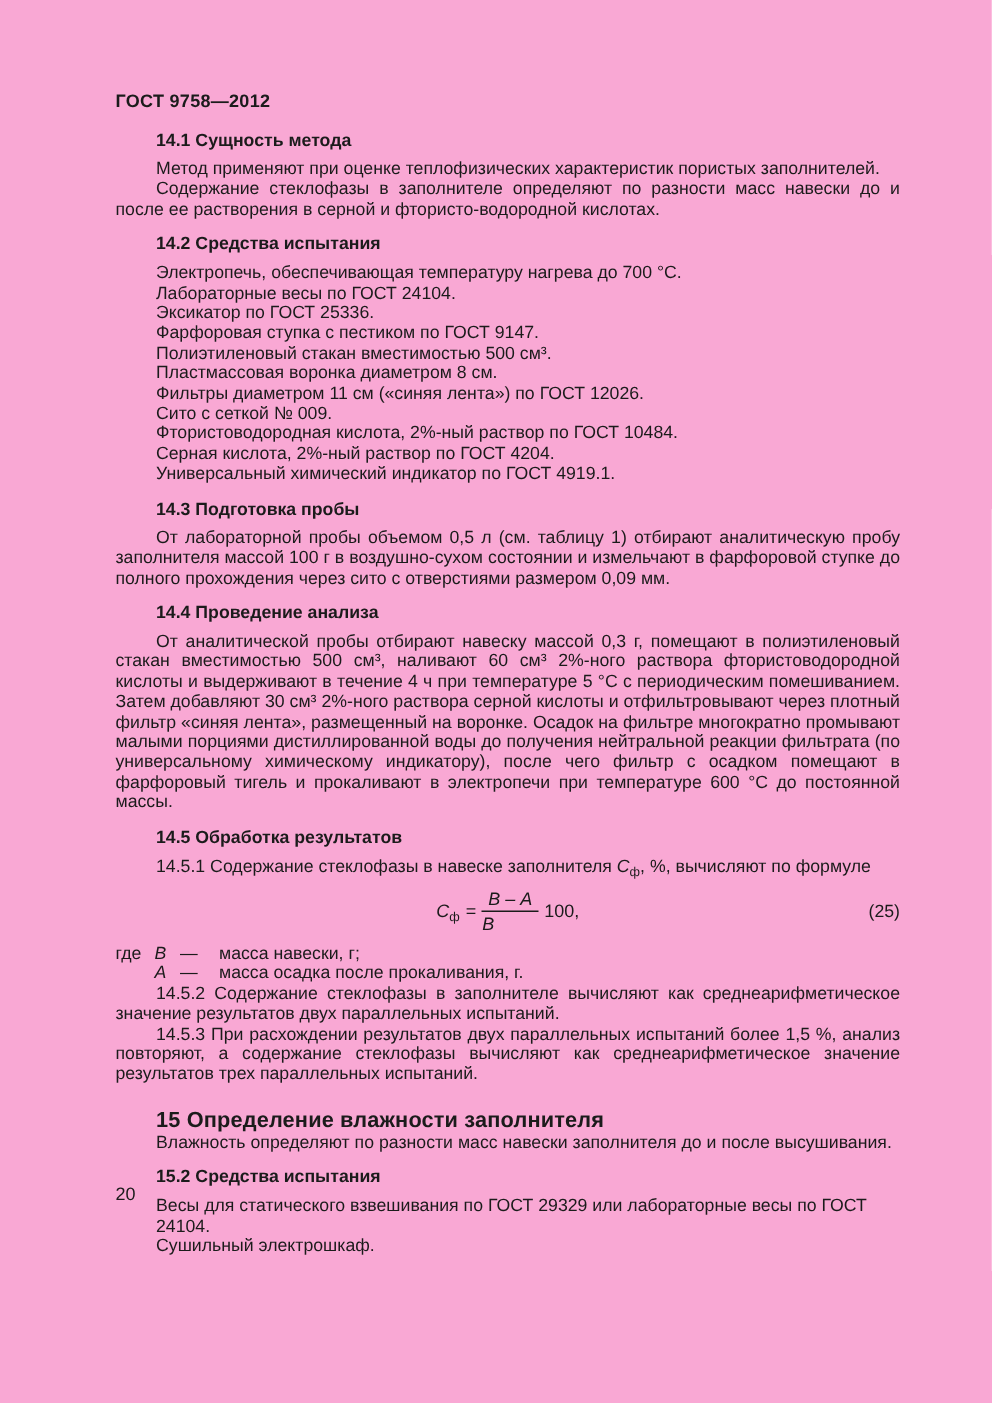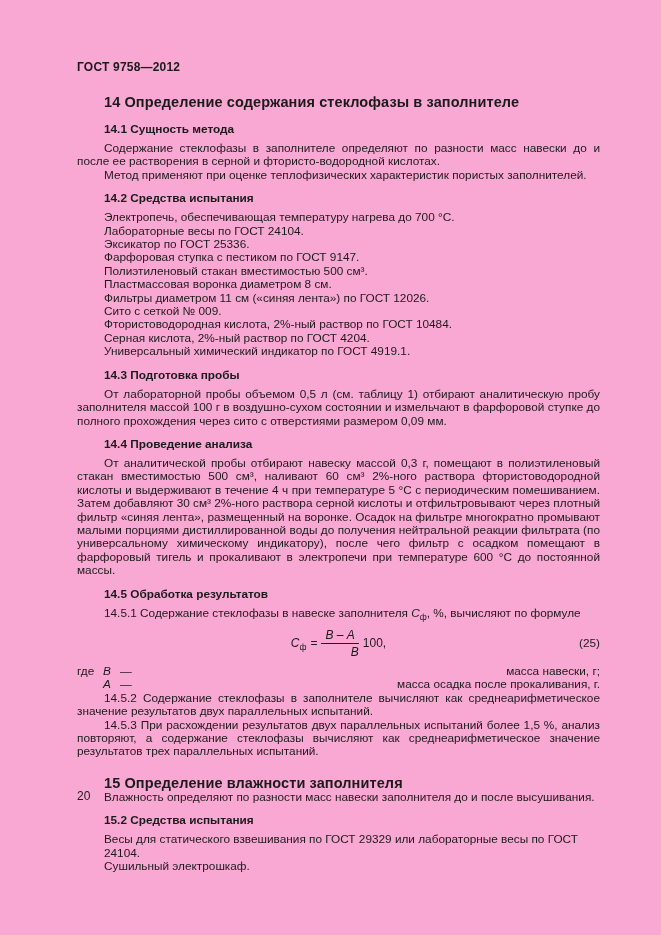--- a/index.html
+++ b/index.html
@@ -62,59 +62,58 @@
   .var { font-style: italic; }
   sub.subvar {
     font-size: 8.5px;
     font-style: normal;
     vertical-align: -3px;
     line-height: 0;
   }
   .frac {
     display: inline-block;
     vertical-align: middle;
-    text-align: right;
+    text-align: left;
     font-style: italic;
   }
   .frac .num {
     display: block;
     padding: 0 4px 1px 4px;
     border-bottom: 1px solid #1b1b1b;
   }
   .frac .den { display: block; padding-top: 1px; }
   .eq-number {
     position: absolute;
     right: 0; top: 50%;
     transform: translateY(-50%);
     font-size: 11.8px;
   }
   .where { font-size: 11.8px; line-height: 13.4px; margin: 2px 0 0 0; }
   .where-row { display: flex; }
   .where-prefix { width: 26px; }
   .where-sym { width: 17px; font-style: italic; }
   .where-dash { width: 26px; text-align: left; }
-  .where-text { flex: 1; text-align: right; }
+  .where-text { flex: 1; }
   .page-number {
     position: absolute;
     left: 77px; top: 789px;
     font-size: 12px;
   }
 </style>
 </head>
 <body>
 
 <div class="page">
 
   <div class="running-head">ГОСТ 9758—2012</div>
 
-  <h1 class="sec" style="margin-top:20px">14 Определение содержания стеклофазы в заполнителе</h1>
 
   <h2 class="sub" style="margin-top:12px">14.1 Сущность метода</h2>
+  <p class="body">Метод применяют при оценке теплофизических характеристик пористых заполнителей.</p>
   <p class="body">Содержание стеклофазы в заполнителе определяют по разности масс навески до и после ее растворения в серной и фтористо-водородной кислотах.</p>
-  <p class="body">Метод применяют при оценке теплофизических характеристик пористых заполнителей.</p>
 
   <h2 class="sub">14.2 Средства испытания</h2>
   <ul class="plain-list">
     <li>Электропечь, обеспечивающая температуру нагрева до 700 °С.</li>
     <li>Лабораторные весы по ГОСТ 24104.</li>
     <li>Эксикатор по ГОСТ 25336.</li>
     <li>Фарфоровая ступка с пестиком по ГОСТ 9147.</li>
     <li>Полиэтиленовый стакан вместимостью 500 см³.</li>
     <li>Пластмассовая воронка диаметром 8 см.</li>
     <li>Фильтры диаметром 11 см («синяя лента») по ГОСТ 12026.</li>

